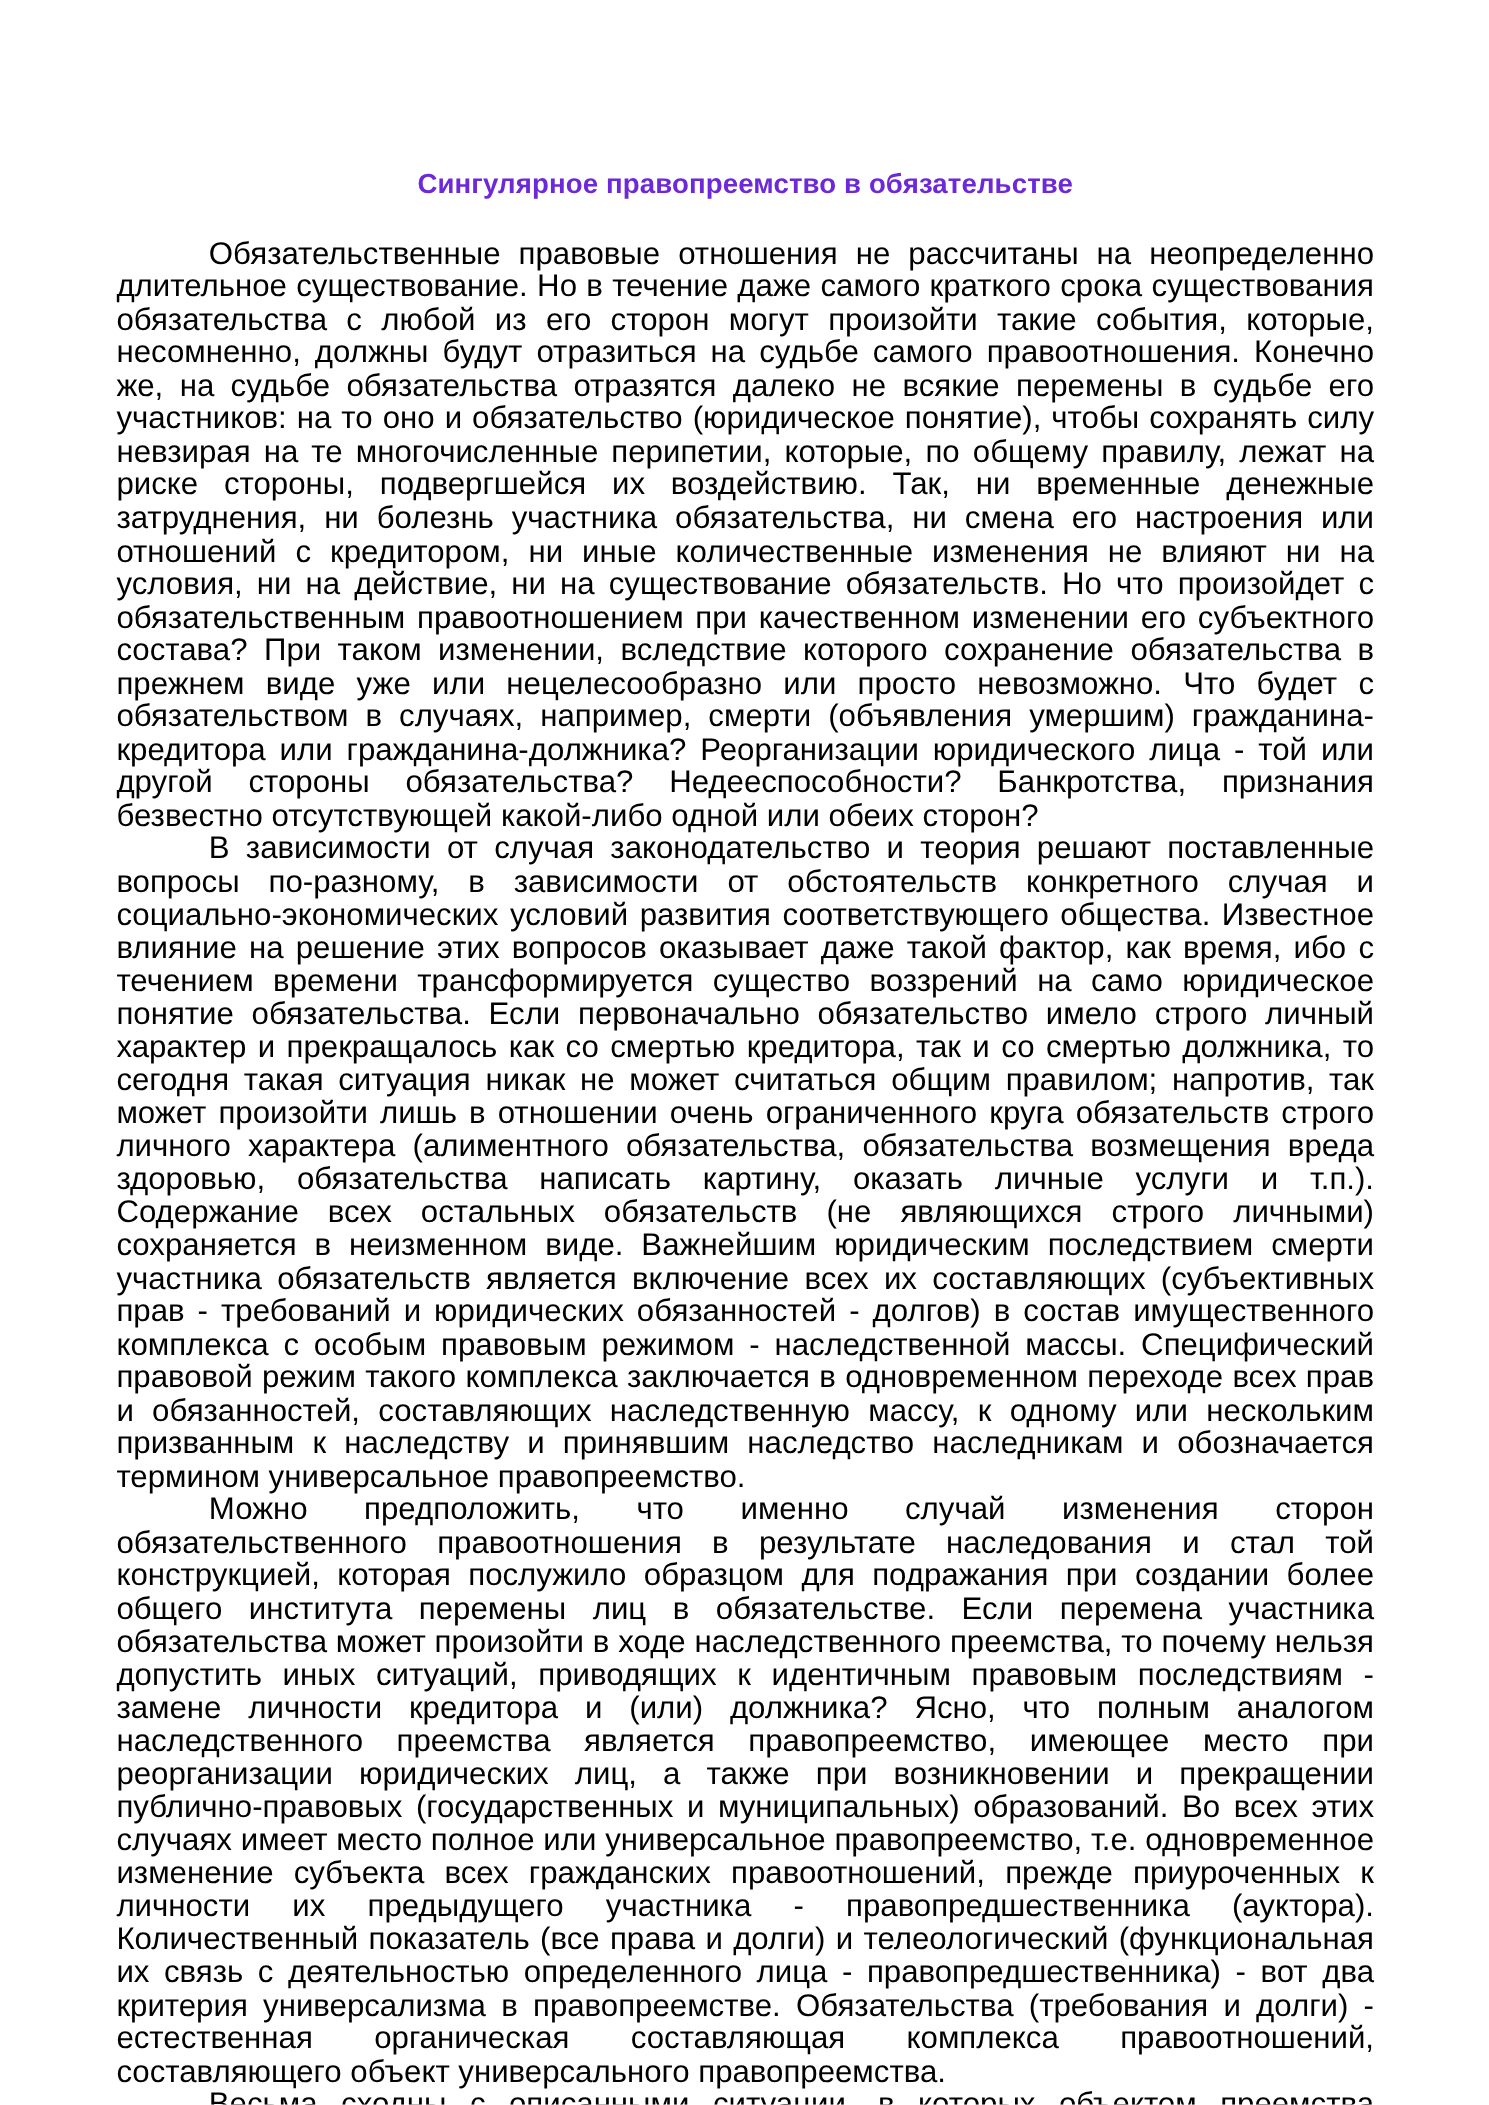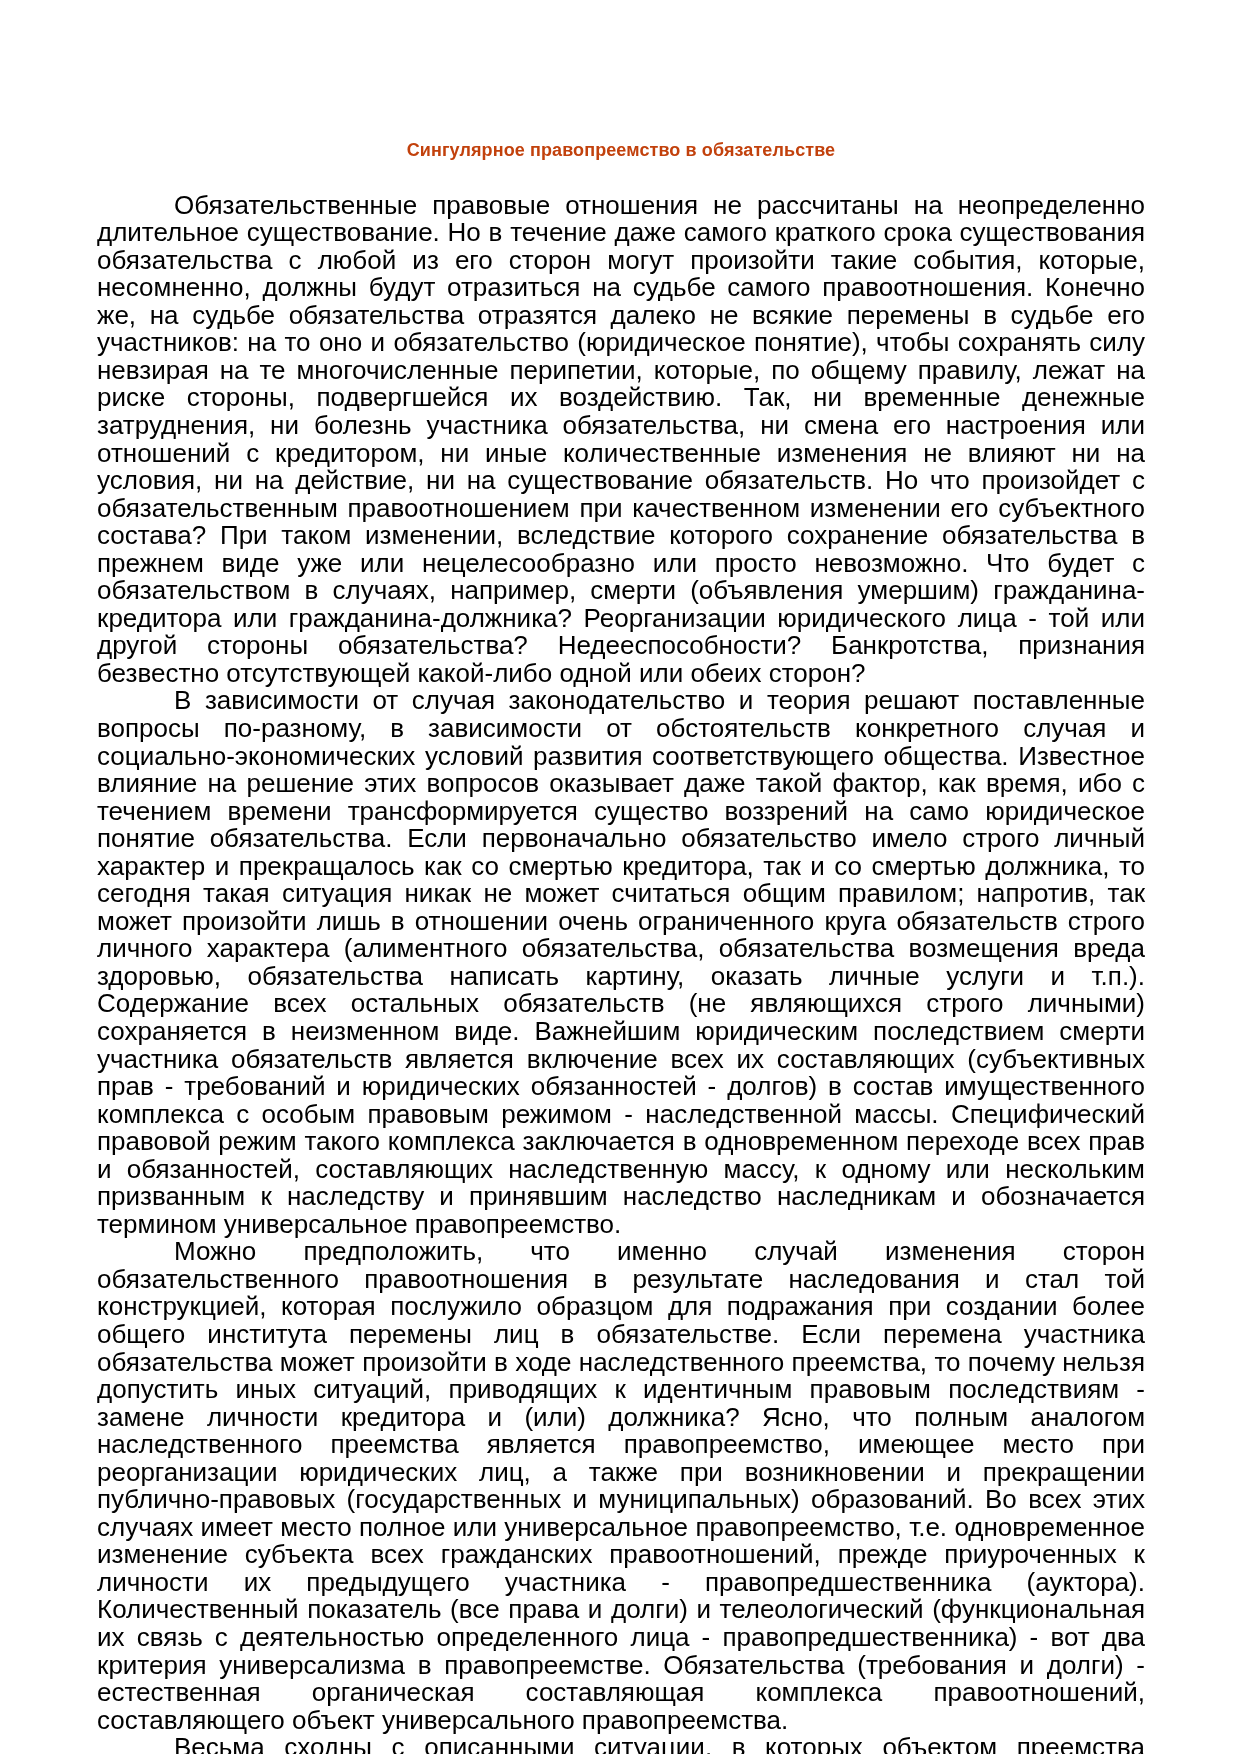--- a/index.html
+++ b/index.html
@@ -17,23 +17,23 @@
     font-family: "Liberation Sans", sans-serif;
   }
   .content {
     position: absolute;
     left: 97px;
     top: 140px;
     width: 1048px;
   }
   .doc-title {
     text-align: center;
-    font-size: 18px;
+    font-size: 23px;
     font-weight: bold;
-    color: #c2410c;
+    color: #6d28d9;
     letter-spacing: 0.1px;
     margin: 0 0 0 0;
     line-height: 1.2;
   }
   .doc-subtitle {
     text-align: center;
     font-size: 17.5px;
     font-weight: bold;
     color: #191970;
     letter-spacing: 0.1px;

